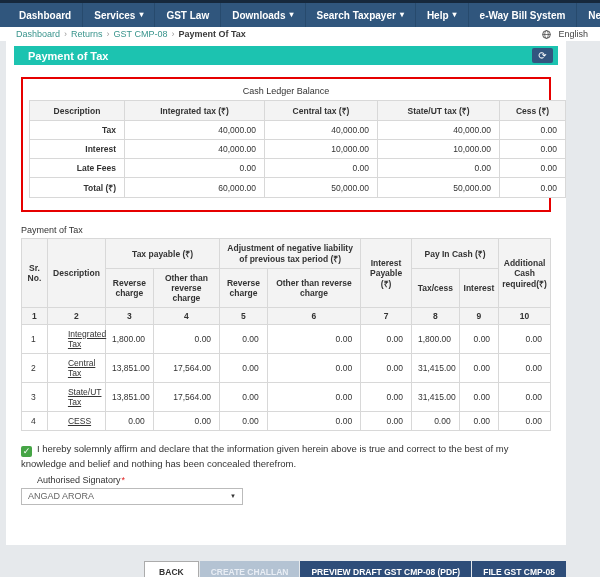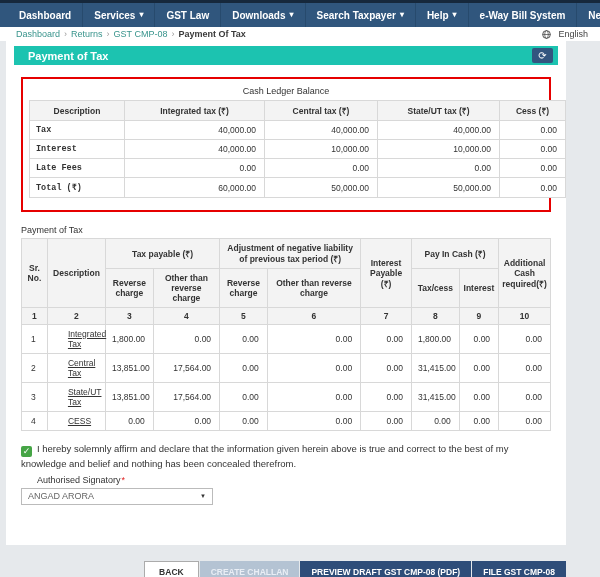--- a/index.html
+++ b/index.html
@@ -30,31 +30,31 @@
 
   .red-box { border:2px solid #e60000; margin:12px 7px 13px 7px; padding:5px 6px 12px 6px; }
   .red-box .sec-label { margin:2px 0 4px 0;text-align:center; }
 
   table { border-collapse:collapse; width:100%; table-layout:fixed; font-size:8.5px; color:#333; }
   th, td { border:1px solid #d8d8d8; }
   thead th { background:#f3f3f3; font-weight:bold; text-align:center; padding:4px 3px; vertical-align:middle; }
   .colnum-row th { padding:3px; }
   td { background:#fff; padding:4px 8px 4px 6px; }
   td.val { text-align:right; }
-  td.lbl { font-weight:bold; text-align:left;font-family:Liberation Mono, monospace; }
+  td.lbl { font-weight:bold; text-align:right; }
   td.desc { text-align:left; padding-left:20px;text-decoration:underline; }
   td.sr { text-align:center; }
 
   
   .decl { margin-top:11px; font-size:9.5px; line-height:1.45; color:#333; }
   .checkbox { display:inline-flex; width:11px; height:11px; background:#46a546; border-radius:2px; align-items:center; justify-content:center; vertical-align:-2px; margin-right:5px; cursor:pointer; }
   .checkbox .check { color:#fff; font-size:9px; line-height:1; }
   .sig-label-row { margin-top:4px; font-size:9px;margin-left:23px; }
   .req { color:#e02020; margin-left:1px; }
-  .select { width:192px; border:1px solid #bbb; background:#fff; margin-top:3px; padding:3px 6px; font-size:9px; color:#666; display:flex; justify-content:space-between; align-items:center; cursor:pointer; height:17px; }
+  .select { width:222px; border:1px solid #bbb; background:#fff; margin-top:3px; padding:3px 6px; font-size:9px; color:#666; display:flex; justify-content:space-between; align-items:center; cursor:pointer; height:17px; }
   .sel-arrow { font-size:6px; color:#333; }
 
   
   .actions { margin:16px 34px 0 6px; display:flex; justify-content:flex-end; gap:1px; }
   .btn { font-size:8.5px; font-weight:bold; padding:5px 10px; border:1px solid transparent; cursor:pointer; white-space:nowrap; }
   .btn-back { background:#fff; border-color:#ababab; color:#333; padding:5px 14px; }
   .btn-disabled { background:#b4c3d3; color:#e9eef5; }
   .btn-primary { background:#2e4d79; color:#fff; }
 </style>
 </head>

